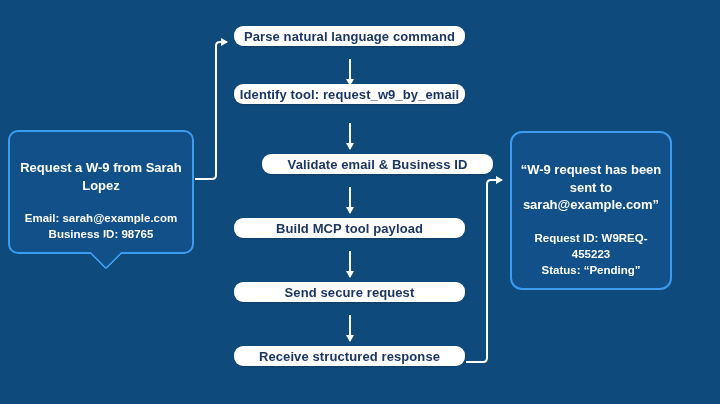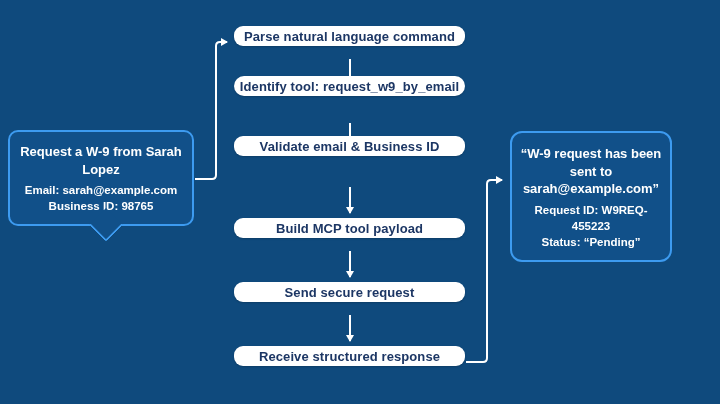--- a/index.html
+++ b/index.html
@@ -21,22 +21,22 @@
   
   .step {
     position: absolute;
     left: 234px; width: 231px; height: 20px;
     background: #FFFFFF;
     border-radius: 9px;
     display: flex; align-items: center; justify-content: center;
     box-shadow: 0 1px 2px rgba(0,0,0,0.18);
   }
   .step-0 { top: 26px; }
-  .step-1 { top: 76px; border-radius: 16px; }
-  .step-2 { top: 136px; }
+  .step-1 { top: 84px; }
+  .step-2 { top: 154px; margin-left: 28px; }
   .step-3 { top: 218px; }
   .step-4 { top: 282px; }
   .step-5 { top: 346px; }
   .step-label {
     color: #1C3664;
     font-size: 13px;
     font-weight: 700;
     letter-spacing: 0.1px;
     white-space: nowrap;
   }
@@ -56,21 +56,21 @@
   }
   .panel-output {
     left: 510px; top: 131px; width: 162px; min-height: 88px;
     border-radius: 12px;
     padding: 12px 8px 10px;
   }
   .panel-title {
     font-size: 13px;
     font-weight: 700;
     line-height: 1.35;
-    margin: 0 auto;
+    margin: 16px auto;
   }
   .panel-lines {
     margin-top: 4px;
     font-size: 11.5px;
     font-weight: 600;
     line-height: 1.4;
   }
   
   .tail {
     position: absolute;

